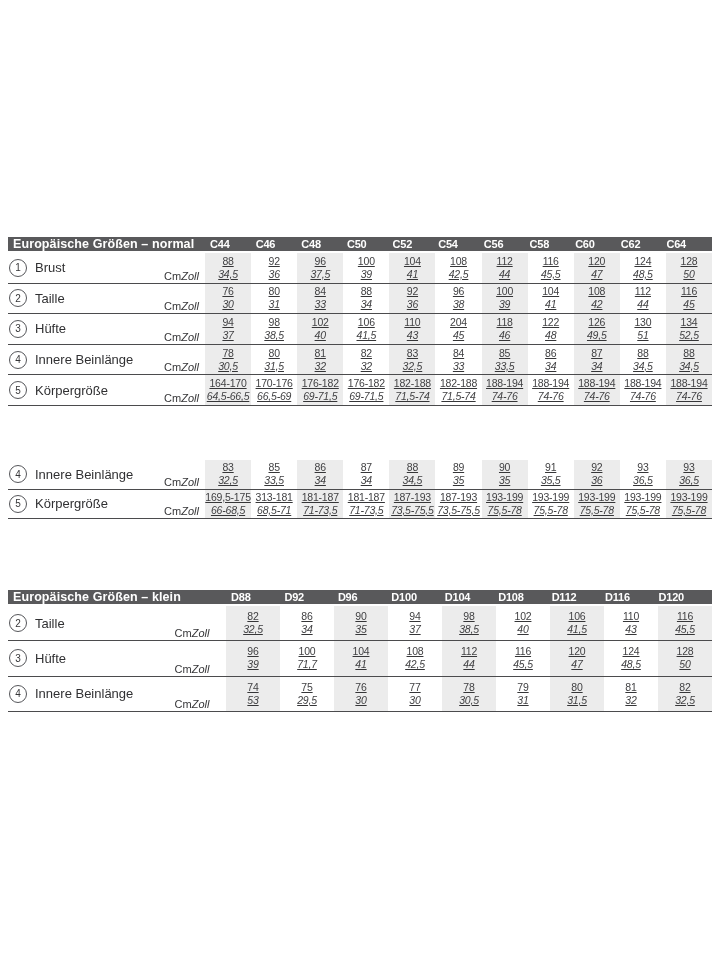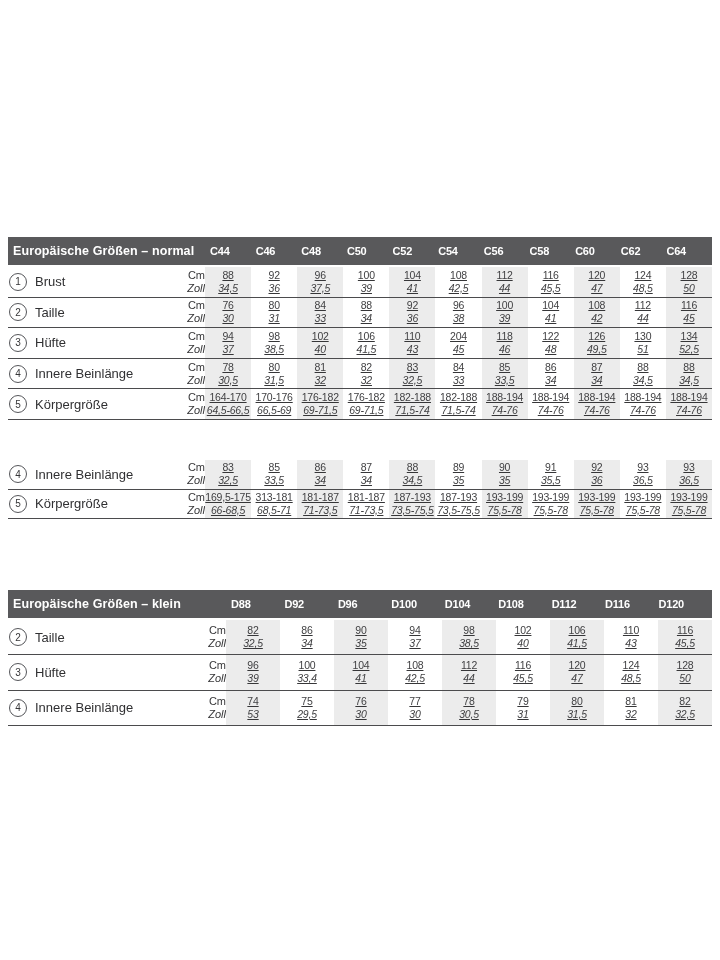--- a/index.html
+++ b/index.html
@@ -6,21 +6,21 @@
   body { font-family:"Liberation Sans", sans-serif; background:#ffffff; }
   .sheet {
     position:relative; width:720px; height:960px; background:#ffffff;
     overflow:hidden; color:#363638;
   }
   .size-table {
     position:absolute; left:8px; width:704px;
     --uw:47px; --rh:29.6px;
   }
   .t-head {
-    display:flex; align-items:center; height:28px;
+    display:flex; align-items:center; height:14px;
     background:#59595b; color:#ffffff;
   }
   .t-title {
     flex:0 0 150px; width:150px; padding-left:5px;
     font-size:12.5px; font-weight:bold; letter-spacing:0.1px; white-space:nowrap;
   }
   .t-head .unit-spacer { flex:0 0 var(--uw); }
   .t-sizes { flex:1; display:flex; }
   .size-head {
     flex:1; font-size:11px; font-weight:bold;
@@ -35,21 +35,21 @@
     flex:0 0 150px; width:150px; display:flex; align-items:center;
     padding-left:1px; box-sizing:border-box;
   }
   .num-badge {
     flex:0 0 16px; width:16px; height:16px; border:1.3px solid #55565a;
     border-radius:50%; display:flex; align-items:center; justify-content:center;
     font-size:10px; color:#363638; background:#fff; margin-right:8px;
   }
   .row-label { font-size:13px; white-space:nowrap; color:#303032; }
   .unit-cell {
-    flex:0 0 var(--uw); display:flex; flex-direction:column;
+    flex:0 0 var(--uw); display:flex; flex-direction:row;
     justify-content:center; align-items:flex-end; font-size:11px;
     line-height:13px; color:#363638;
   }
   .unit-zoll { font-style:italic; }
   .data-cells { flex:1; display:flex;text-decoration:underline; }
   .value-cell {
     flex:1; display:flex; flex-direction:column; justify-content:center;
     align-items:center; font-size:10.5px; line-height:13px;
     letter-spacing:-0.2px; color:#414143; white-space:nowrap;
   }
@@ -554,21 +554,21 @@
             <div class="unit-cm">Cm</div>
             <div class="unit-zoll">Zoll</div>
           </div>
           <div class="data-cells">
             <div class="value-cell alt">
               <div class="cm-val">96</div>
               <div class="zoll-val">39</div>
             </div>
             <div class="value-cell">
               <div class="cm-val">100</div>
-              <div class="zoll-val">33,4</div>
+              <div class="zoll-val">71,7</div>
             </div>
             <div class="value-cell alt">
               <div class="cm-val">104</div>
               <div class="zoll-val">41</div>
             </div>
             <div class="value-cell">
               <div class="cm-val">108</div>
               <div class="zoll-val">42,5</div>
             </div>
             <div class="value-cell alt">

